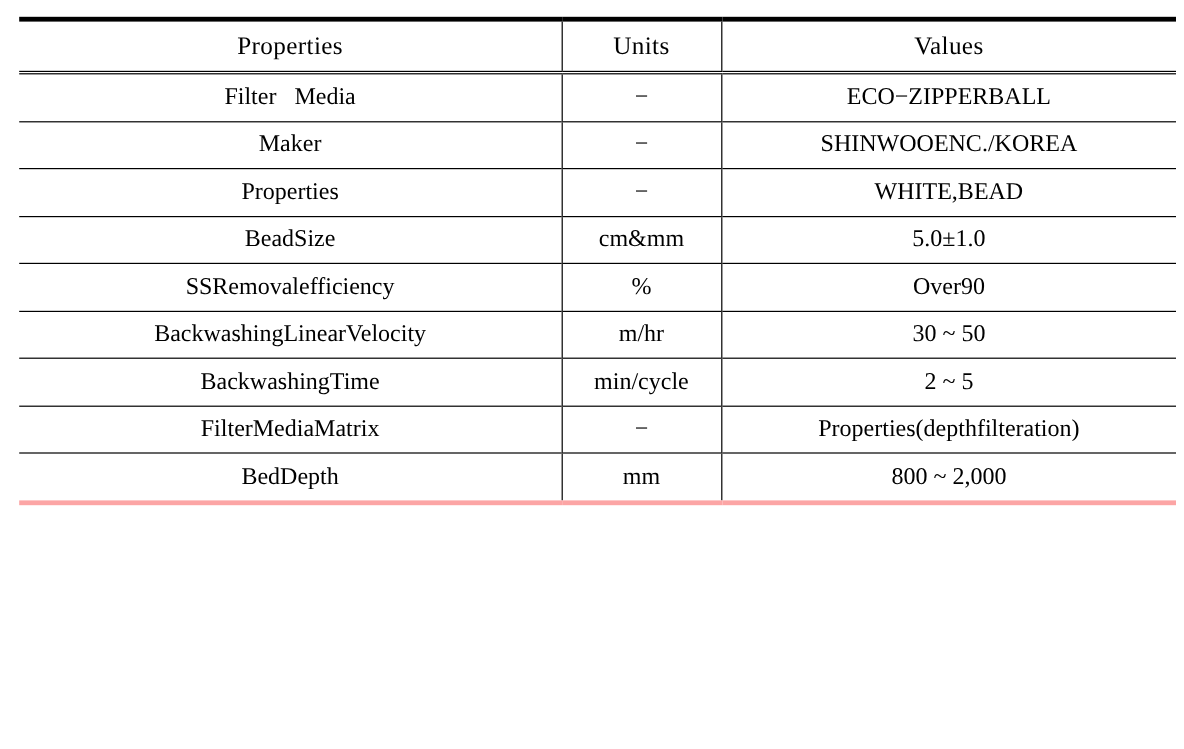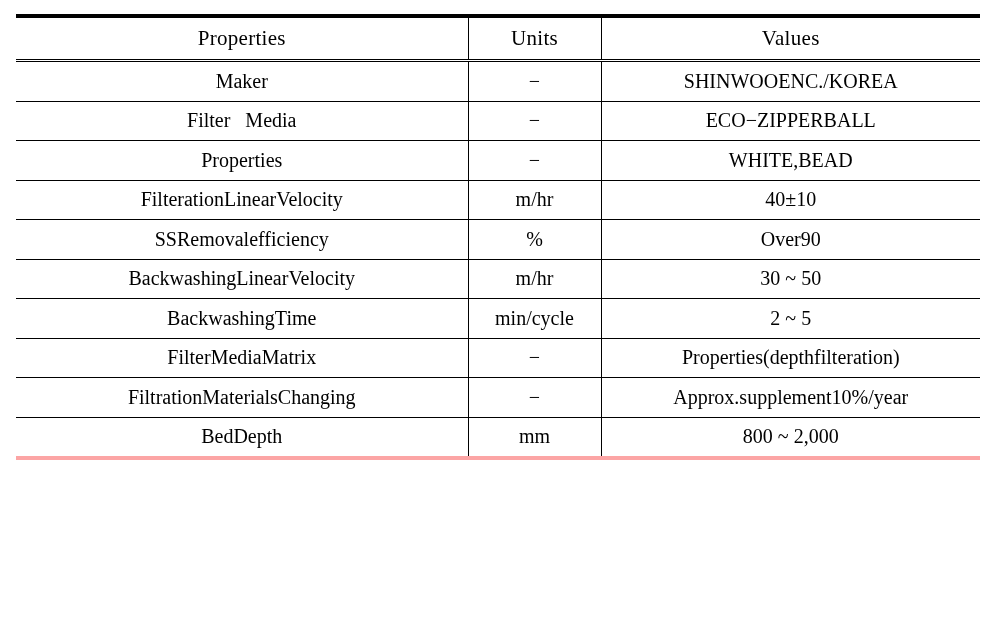--- a/index.html
+++ b/index.html
@@ -113,38 +113,38 @@
       </colgroup>
       <thead class="head-group">
         <tr class="header-row">
           <th class="head-prop">Properties</th>
           <th class="head-unit">Units</th>
           <th class="head-value">Values</th>
         </tr>
       </thead>
       <tbody class="body-group">
         <tr class="data-row">
+          <td class="cell-prop">Filter&nbsp;&nbsp;&nbsp;Media</td>
+          <td class="cell-unit">−</td>
+          <td class="cell-value">ECO−ZIPPERBALL</td>
+        </tr>
+        <tr class="data-row">
           <td class="cell-prop">Maker</td>
           <td class="cell-unit">−</td>
           <td class="cell-value">SHINWOOENC./KOREA</td>
-        </tr>
-        <tr class="data-row">
-          <td class="cell-prop">Filter&nbsp;&nbsp;&nbsp;Media</td>
-          <td class="cell-unit">−</td>
-          <td class="cell-value">ECO−ZIPPERBALL</td>
         </tr>
         <tr class="data-row">
           <td class="cell-prop">Properties</td>
           <td class="cell-unit">−</td>
           <td class="cell-value">WHITE,BEAD</td>
         </tr>
         <tr class="data-row">
-          <td class="cell-prop">FilterationLinearVelocity</td>
-          <td class="cell-unit">m/hr</td>
-          <td class="cell-value">40±10</td>
+          <td class="cell-prop">BeadSize</td>
+          <td class="cell-unit">cm&amp;mm</td>
+          <td class="cell-value">5.0±1.0</td>
         </tr>
         <tr class="data-row">
           <td class="cell-prop">SSRemovalefficiency</td>
           <td class="cell-unit">%</td>
           <td class="cell-value">Over90</td>
         </tr>
         <tr class="data-row">
           <td class="cell-prop">BackwashingLinearVelocity</td>
           <td class="cell-unit">m/hr</td>
           <td class="cell-value">30&nbsp;~&nbsp;50</td>
@@ -153,25 +153,20 @@
           <td class="cell-prop">BackwashingTime</td>
           <td class="cell-unit">min/cycle</td>
           <td class="cell-value">2&nbsp;~&nbsp;5</td>
         </tr>
         <tr class="data-row">
           <td class="cell-prop">FilterMediaMatrix</td>
           <td class="cell-unit">−</td>
           <td class="cell-value">Properties(depthfilteration)</td>
         </tr>
         <tr class="data-row">
-          <td class="cell-prop">FiltrationMaterialsChanging</td>
-          <td class="cell-unit">−</td>
-          <td class="cell-value">Approx.supplement10%/year</td>
-        </tr>
-        <tr class="data-row">
           <td class="cell-prop">BedDepth</td>
           <td class="cell-unit">mm</td>
           <td class="cell-value">800&nbsp;~&nbsp;2,000</td>
         </tr>
       </tbody>
     </table>
   </div>
 </div>
 
 </body></html>

